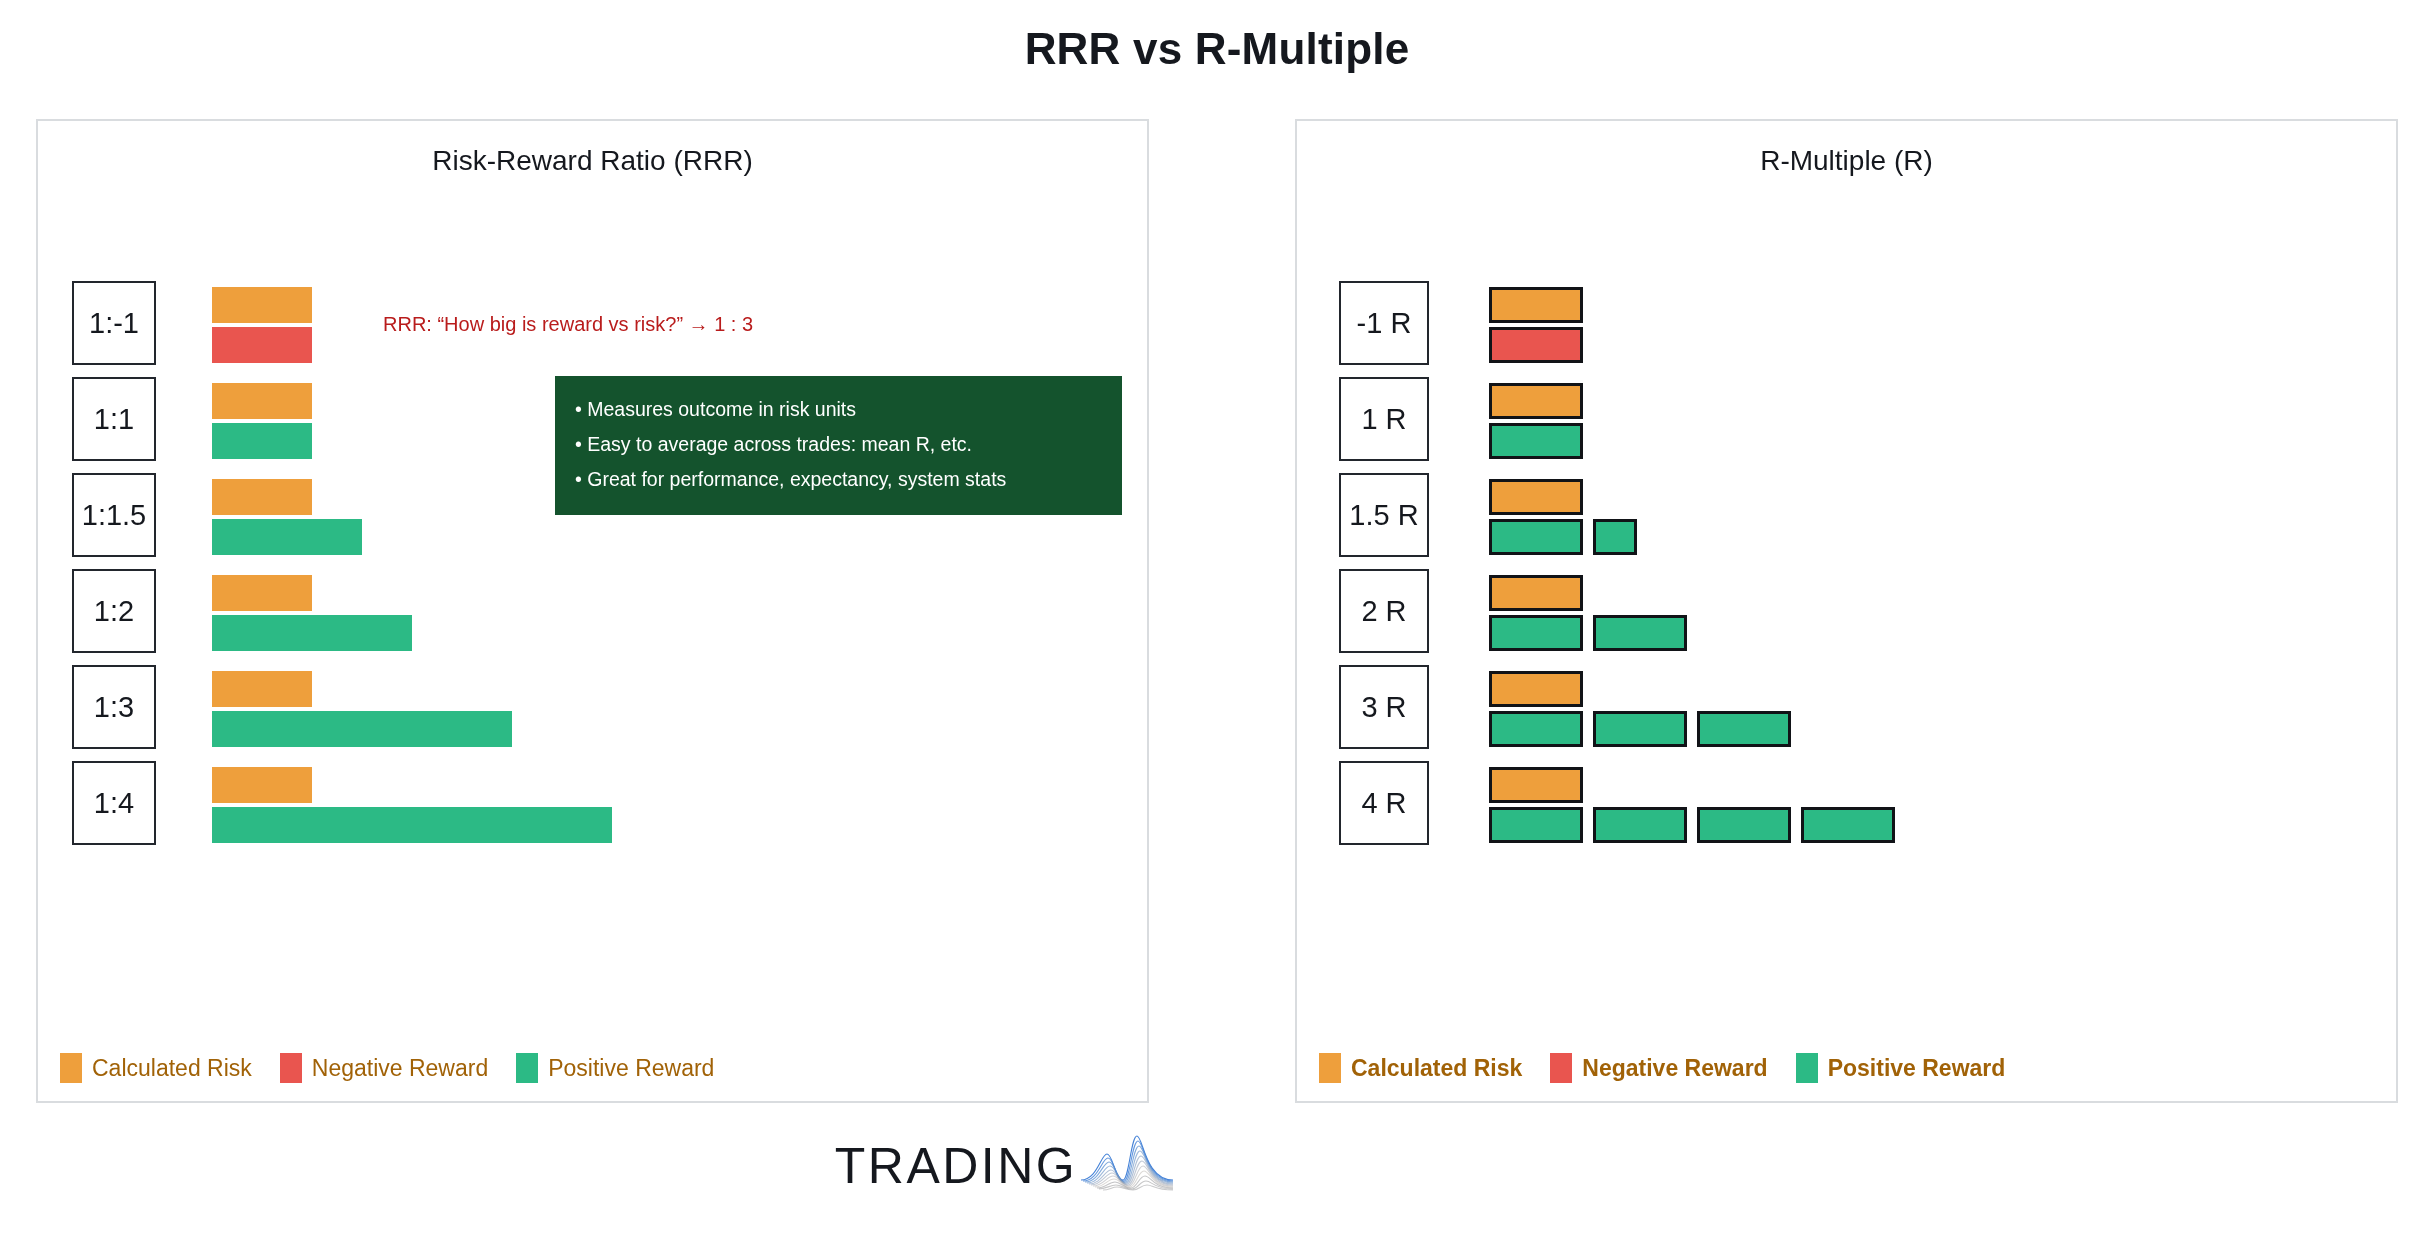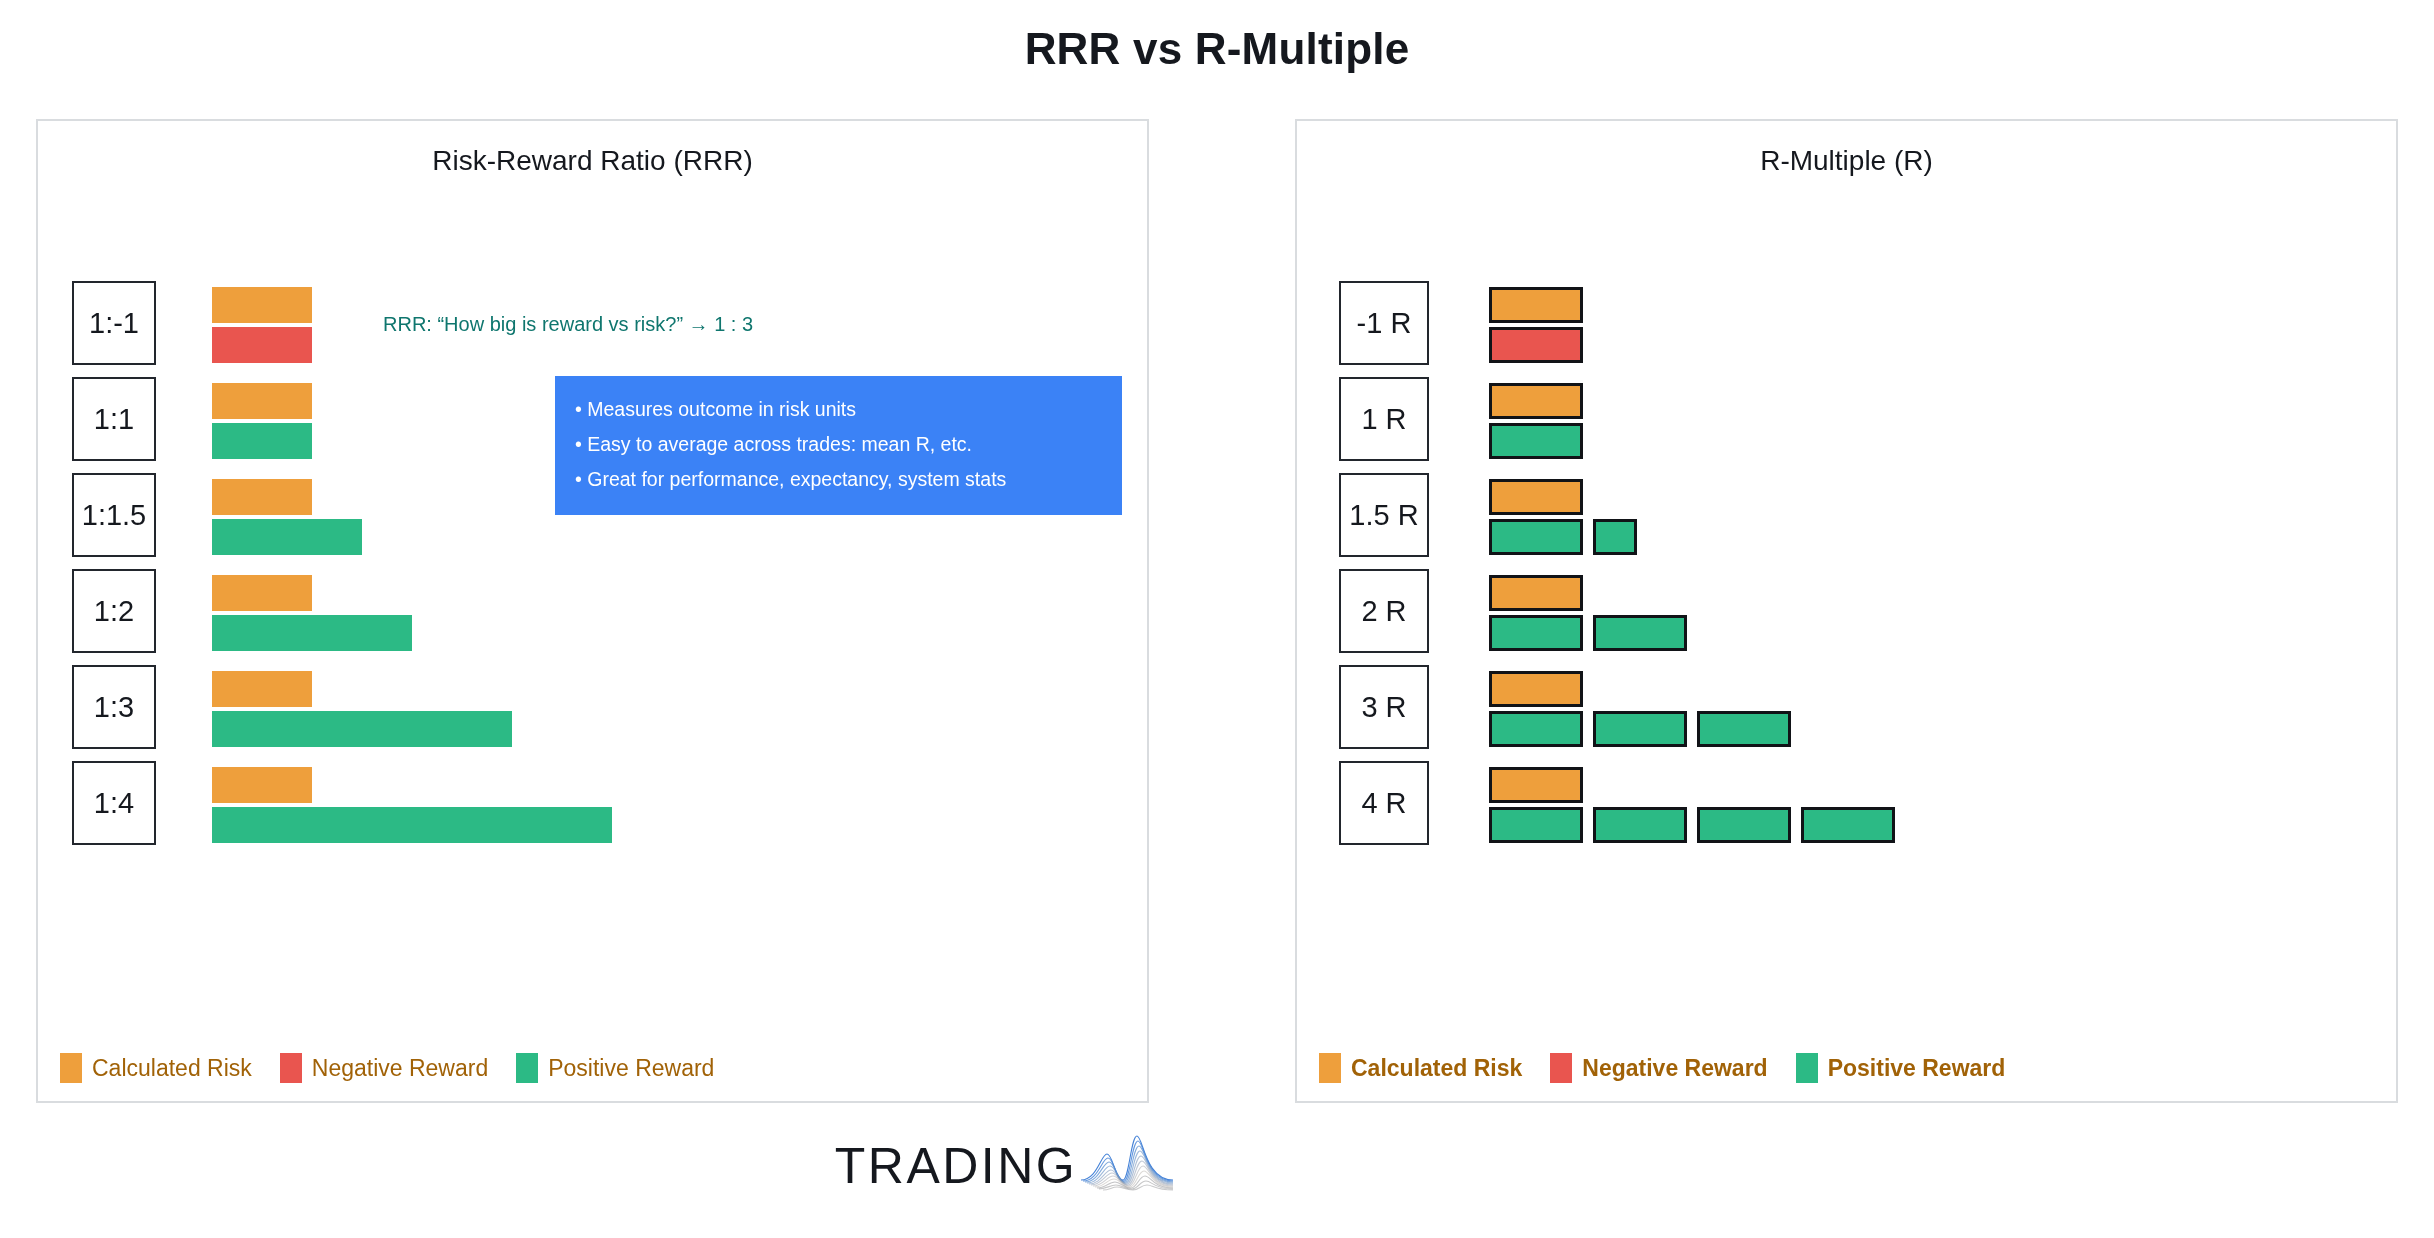--- a/index.html
+++ b/index.html
@@ -42,29 +42,29 @@
     text-align: center;
     font-size: 28px;
     color: #15181e;
   }
   #panel-left .panel-title  { padding-right: 0px; }
 
   .panel-subtitle {
     position: absolute;
     top: 192px;
     font-size: 20px;
-    color: #0f766e;
+    color: #b91c1c;
     white-space: nowrap;
   }
   #panel-left  .panel-subtitle { left: 345px; }
 
   
   .callout {
     position: absolute;
-    background: #3b82f6;
+    background: #14532d;
     padding: 16px 28px 18px 20px;
   }
   #callout-left  { left: 517px;  top: 255px; width: 567px; }
   .callout-line {
     color: #ffffff;
     font-size: 19.5px;
     line-height: 35px;
     white-space: nowrap;
   }
 

